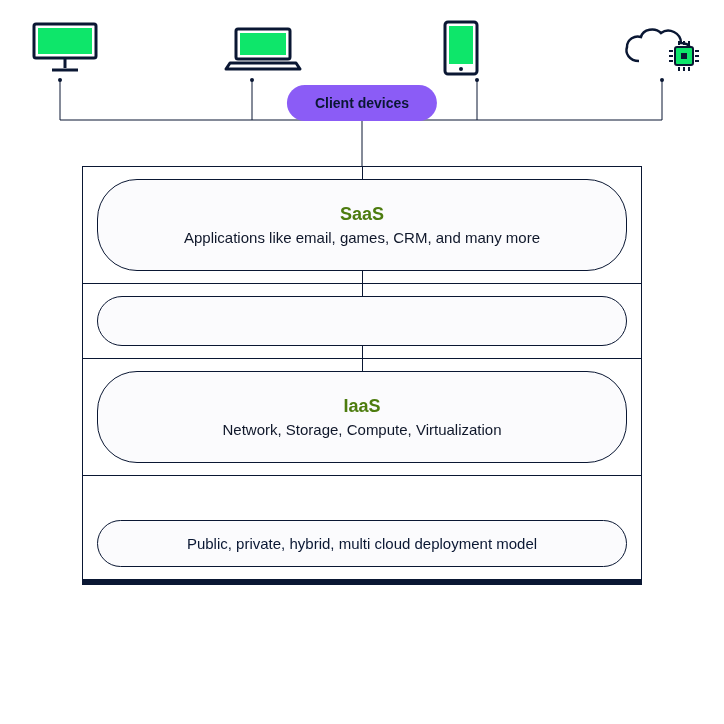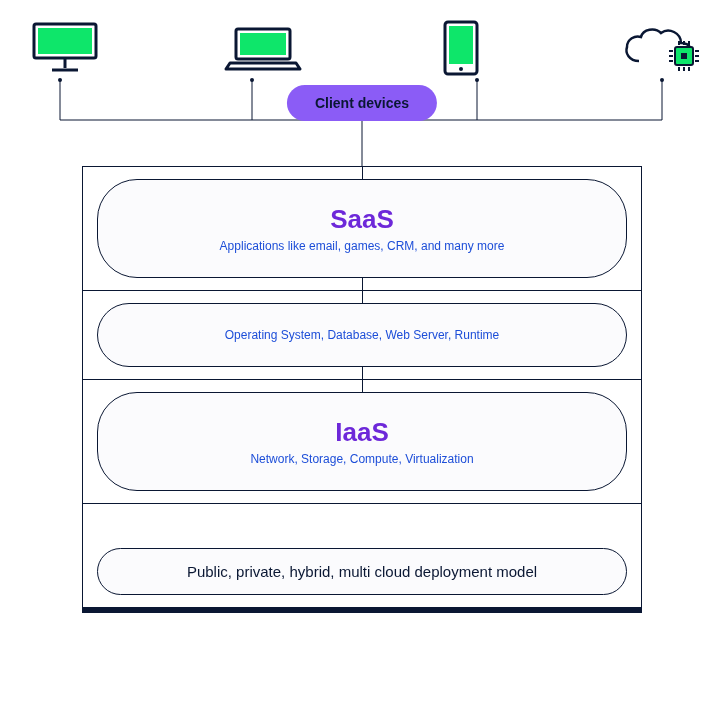--- a/index.html
+++ b/index.html
@@ -61,28 +61,28 @@
     .layer:last-child { border-bottom: none; }
     .bubble {
       background: #fbfbfd;
       border: 1px solid #0a1733;
       border-radius: 40px;
       padding: 24px 20px;
       text-align: center;
     }
     .bubble.thin { padding: 14px 20px; border-radius: 28px; margin-top: 32px; }
     .bubble-title {
-      font-size: 26px;
+      font-size: 18px;
       font-weight: 800;
-      color: #6d28d9;
+      color: #4d7c0f;
       margin-bottom: 4px;
     }
     .bubble-sub {
-      font-size: 12px;
-      color: #1d4ed8;
+      font-size: 15px;
+      color: #0f172a;
       font-weight: 400;
     }
     .bubble-single {
       font-size: 15px;
       color: #0a1733;
       font-weight: 400;
     }
     .layer .v-mid {
       position: absolute;
       left: 50%;
@@ -163,21 +163,20 @@
     <div class="v-mid up"></div>
     <div class="bubble">
       <div class="bubble-title">SaaS</div>
       <div class="bubble-sub">Applications like email, games, CRM, and many more</div>
     </div>
     <div class="v-mid"></div>
   </div>
   <div class="layer">
     <div class="v-mid up"></div>
     <div class="bubble">
-      <div class="bubble-sub">Operating System, Database, Web Server, Runtime</div>
     </div>
     <div class="v-mid"></div>
   </div>
   <div class="layer">
     <div class="v-mid up"></div>
     <div class="bubble">
       <div class="bubble-title">IaaS</div>
       <div class="bubble-sub">Network, Storage, Compute, Virtualization</div>
     </div>
   </div>

